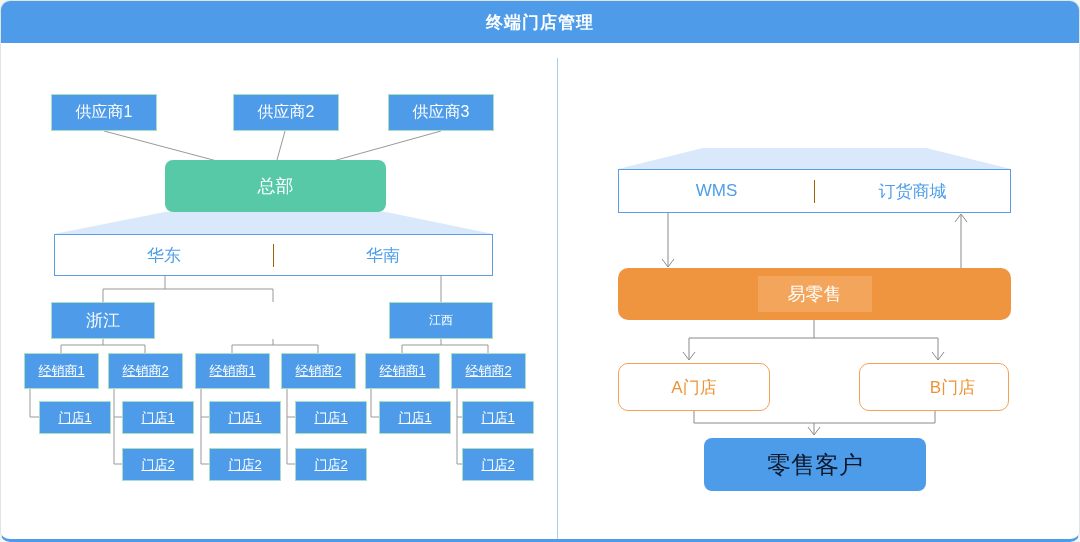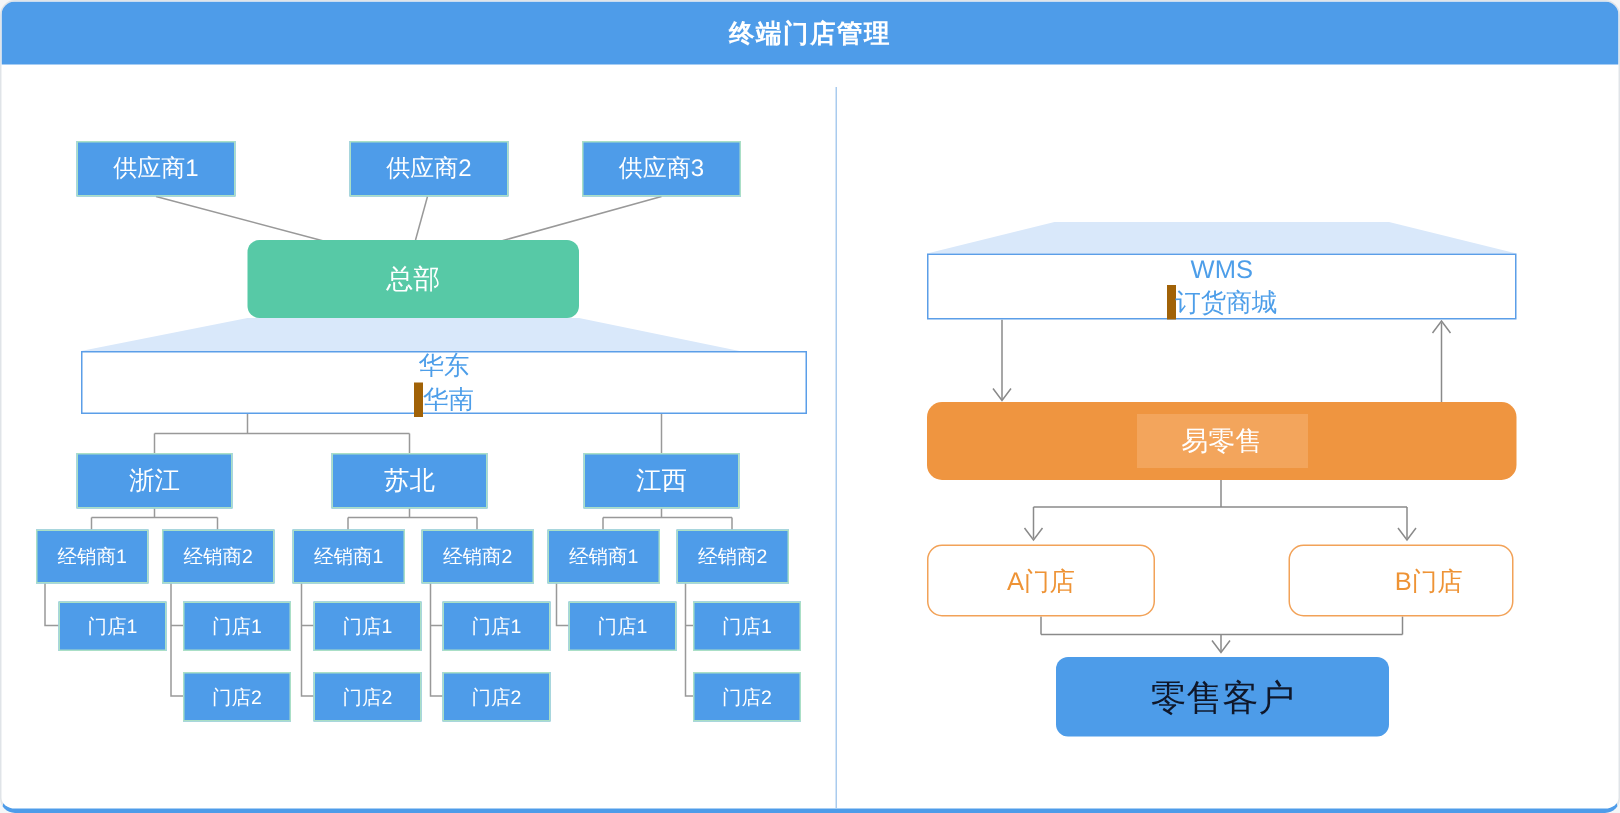--- a/index.html
+++ b/index.html
@@ -5,25 +5,25 @@
   html,body{margin:0;padding:0;background:#f4f6f8;font-family:"Liberation Sans","DejaVu Sans",sans-serif;}
   .canvas{position:relative;width:1080px;height:542px;background:#fff;border:1px solid #e0e4e8;
           border-bottom:3px solid #4e9ce9;border-radius:10px;overflow:hidden;box-sizing:border-box;margin:0 auto;}
   .header{height:42px;background:#4e9ce9;color:#fff;display:flex;align-items:center;justify-content:center;
           font-size:17px;font-weight:bold;letter-spacing:1px;}
   .divider{position:absolute;left:556px;top:57px;bottom:0;width:1px;background:#a9cbee;}
   svg.wires{position:absolute;left:0;top:0;pointer-events:none;}
   .node{position:absolute;display:flex;align-items:center;justify-content:center;box-sizing:border-box;
         font-size:16px;white-space:nowrap;}
   .blue{background:#4e9ce9;color:#fff;border:1px solid #aadfc6;}
-  .small{font-size:13px;}
+  .small{font-size:13px;text-decoration:underline;}
   .green{background:#57c9a6;color:#fff;border-radius:8px;font-size:18px;}
-  .rowbox{background:#fff;border:1px solid #5b9ee8;display:flex;padding:0;flex-direction:column;}
+  .rowbox{background:#fff;border:1px solid #5b9ee8;display:flex;padding:0;}
   .rowbox .cell{flex:1;display:flex;align-items:center;justify-content:center;color:#4d9ee9;font-size:17px;}
-  .rowbox .cell + .cell{border-left:6px solid #a16207;align-items:center;}
+  .rowbox .cell + .cell{border-left:1px solid #a16207;align-items:center;}
   .orange{background:#ef9540;border-radius:10px;color:#fff;font-size:18px;}
   .orange .hl{background:#f3a55c;padding:6px 30px;}
   .ostore{background:#fff;border:1px solid #f2a258;border-radius:10px;color:#ee9335;font-size:17px;}
   .customer{background:#4d9ce9;border-radius:8px;color:#0f172a;font-size:24px;text-align:center;}
 </style>
 </head>
 <body>
 
 <div class="canvas">
   <div class="header">
@@ -75,36 +75,33 @@
     <span>供应商2</span>
     </div>
   <div class="node blue" style="left:387px;top:93px;width:106px;height:37px;">
     <span>供应商3</span>
     </div>
 
   <div class="node green" style="left:164px;top:159px;width:221px;height:52px;">
     <span>总部</span>
     </div>
 
-  <div class="node rowbox" style="left:53px;top:233px;width:484px;height:42px;">
+  <div class="node rowbox" style="left:53px;top:233px;width:439px;height:42px;">
     <div class="cell">
       <span>华东</span>
       </div>
     <div class="cell">
       <span>华南</span>
       </div>
   </div>
 
   <div class="node blue" style="left:50px;top:301px;width:104px;height:37px;font-size:17px;">
     <span>浙江</span>
     </div>
-  <div class="node blue" style="left:220px;top:301px;width:104px;height:37px;font-size:17px;">
-    <span>苏北</span>
-    </div>
-  <div class="node blue" style="left:388px;top:301px;width:104px;height:37px;font-size:17px;">
+  <div class="node blue" style="left:388px;top:301px;width:104px;height:37px;font-size:12px;">
     <span>江西</span>
     </div>
 
   <div class="node blue small" style="left:23px;top:352px;width:75px;height:36px;">
     <span>经销商1</span>
     </div>
   <div class="node blue small" style="left:107px;top:352px;width:75px;height:36px;">
     <span>经销商2</span>
     </div>
   <div class="node blue small" style="left:194px;top:352px;width:75px;height:36px;">

